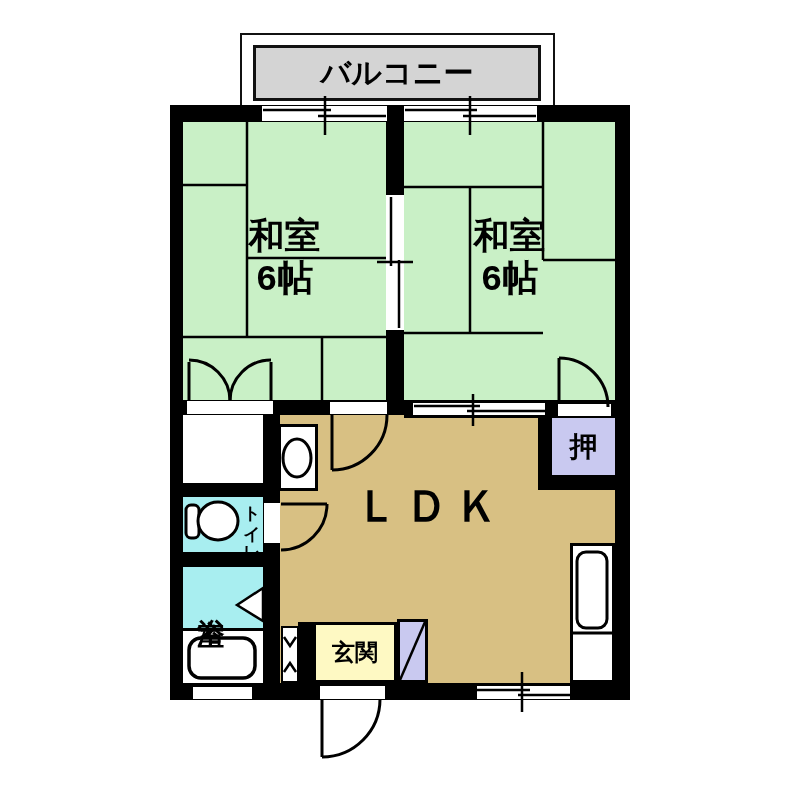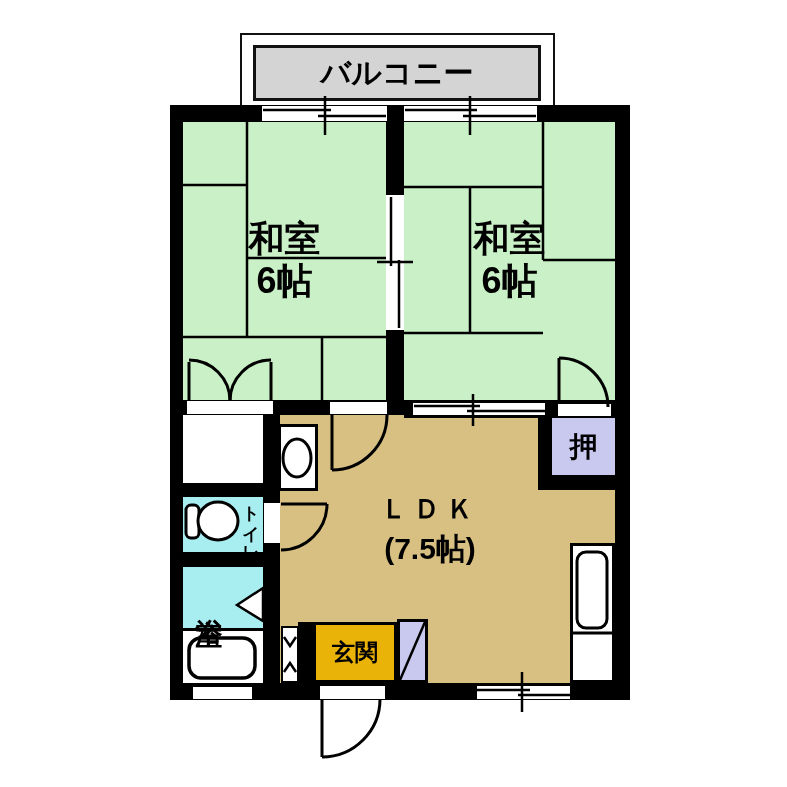--- a/index.html
+++ b/index.html
@@ -1,17 +1,17 @@
 <!DOCTYPE html>
 <html><head>
 <meta charset="utf-8">
 <style>
   html,body{margin:0;padding:0;background:#fff;}
   .plan{position:relative;width:787px;height:787px;background:#fff;overflow:hidden;
-        font-family:Liberation Sans, sans-serif;color:#000;}
+        font-family:Liberation Mono, monospace;color:#000;}
   .abs{position:absolute;box-sizing:border-box;}
   .w{position:absolute;background:#000;}
   .op{position:absolute;background:#fff;}
   .lbl{display:flex;align-items:center;justify-content:center;font-weight:700;color:#000;}
   .vtext{writing-mode:vertical-rl;text-orientation:upright;letter-spacing:1px;}
   svg{position:absolute;left:0;top:0;}
 </style>
 </head>
 <body>
 
@@ -52,21 +52,21 @@
   <div class="op" style="left:386px;top:195px;width:18px;height:135px;"></div>
   <div class="op" style="left:187px;top:401px;width:86px;height:13px;"></div>
   <div class="op" style="left:330px;top:402px;width:57px;height:12px;"></div>
   <div class="op" style="left:558px;top:404px;width:53px;height:12px;"></div>
   <div class="op" style="left:264px;top:503px;width:16px;height:40px;"></div>
   <div class="op" style="left:413px;top:403px;width:132px;height:12px;"></div>
   <div class="op" style="left:320px;top:686px;width:65px;height:13px;"></div>
   <div class="op" style="left:193px;top:687px;width:59px;height:12px;"></div>
   <div class="op" style="left:477px;top:686px;width:93px;height:13px;"></div>
 
-  <div class="abs lbl" style="left:313px;top:622px;width:84px;height:61px;background:#eab308;border:3px solid #000;font-size:23px;">
+  <div class="abs lbl" style="left:313px;top:622px;width:84px;height:61px;background:#fef9c3;border:3px solid #000;font-size:23px;">
     <span>玄関</span>
   </div>
   <div class="abs" style="left:397px;top:619px;width:31px;height:64px;background:#c9c9f0;border:3px solid #000;"></div>
   <div class="abs" style="left:281px;top:626px;width:18px;height:57px;background:#fff;border:2px solid #000;"></div>
   <div class="abs" style="left:278px;top:424px;width:40px;height:67px;background:#fff;border:3px solid #000;"></div>
   <div class="abs" style="left:570px;top:543px;width:45px;height:140px;background:#fff;border:3px solid #000;"></div>
 
   <svg width="787" height="787">
 
     <g stroke="#000" stroke-width="2.5">
@@ -166,22 +166,21 @@
 
   <div class="abs" style="left:183px;top:218px;width:203px;text-align:center;font-weight:700;font-size:36px;line-height:42px;">
     <div>和室</div>
     <div>6帖</div>
   </div>
   <div class="abs" style="left:404px;top:218px;width:211px;text-align:center;font-weight:700;font-size:36px;line-height:42px;">
     <div>和室</div>
     <div>6帖</div>
   </div>
   <div class="abs" style="left:300px;top:489px;width:260px;text-align:center;font-weight:700;line-height:40px;">
-    <div style="font-size:27px;letter-spacing:6px;">ＬＤＫ</div>
-    <div style="font-size:30px;">(7.5帖)</div>
+    <div style="font-size:44px;letter-spacing:6px;">ＬＤＫ</div>
   </div>
   <div class="abs lbl vtext" style="left:240px;top:494px;width:22px;height:62px;font-size:17px;font-weight:700;">
     <span>トイレ</span>
   </div>
   <div class="abs lbl vtext" style="left:190px;top:566px;width:38px;height:64px;font-size:27px;font-weight:700;">
     <span>浴室</span>
   </div>
 
 </div>
 

